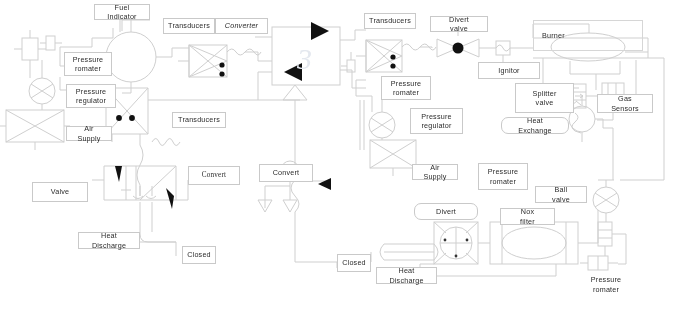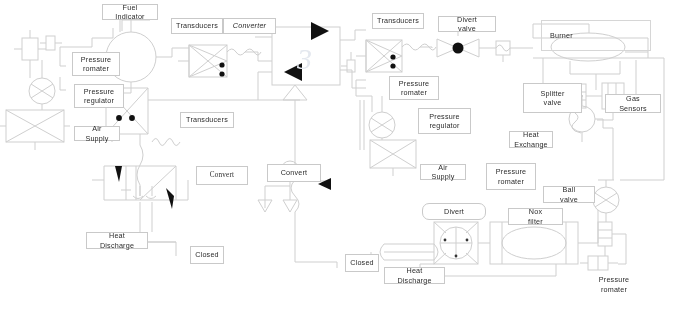--- a/index.html
+++ b/index.html
@@ -16,21 +16,20 @@
     line-height:1.32;
     letter-spacing:.2px;
     text-align:center;
     display:flex;
     align-items:center;
     justify-content:center;
     box-sizing:border-box;
     padding:1px 16px;
     z-index:6;
     white-space:pre-line;
-    margin-left:8px;
   }
   .wm{
     position:absolute;
     color:#e4e8ef;
     font-size:30px;
     font-family:"Liberation Serif",serif;
     font-style:italic;
     z-index:1;
     user-select:none;
   }
@@ -240,34 +239,36 @@
   </svg>
 
   <div class="lbl" style="left:94px;top:4px;width:56px;height:16px;">Fuel Indicator</div>
   <div class="lbl" style="left:163px;top:18px;width:52px;height:16px;">Transducers</div>
   <div class="lbl" style="left:215px;top:18px;width:53px;height:16px;font-style:italic;">Converter</div>
   <div class="lbl" style="left:364px;top:13px;width:52px;height:16px;">Transducers</div>
   <div class="lbl" style="left:430px;top:16px;width:58px;height:16px;">Divert valve</div>
   <div class="lbl" style="left:533px;top:20px;width:110px;height:31px;justify-content:flex-start;padding-left:8px;background:transparent;border-color:#d6d6d6;">Burner</div>
   <div class="lbl" style="left:64px;top:52px;width:48px;height:24px;">Pressure
 romater</div>
+  <div class="lbl" style="left:478px;top:62px;width:62px;height:17px;">Ignitor</div>
   <div class="lbl" style="left:381px;top:76px;width:50px;height:24px;">Pressure
 romater</div>
   <div class="lbl" style="left:66px;top:84px;width:50px;height:24px;">Pressure
 regulator</div>
   <div class="lbl" style="left:515px;top:83px;width:59px;height:30px;">Splitter valve</div>
   <div class="lbl" style="left:410px;top:108px;width:53px;height:26px;">Pressure
 regulator</div>
   <div class="lbl" style="left:597px;top:94px;width:56px;height:19px;text-align:center;">Gas Sensors</div>
   <div class="lbl" style="left:172px;top:112px;width:54px;height:16px;">Transducers</div>
-  <div class="lbl" style="left:501px;top:131px;width:44px;height:17px;">Heat Exchange</div>
+  <div class="lbl" style="left:501px;top:117px;width:68px;height:17px;border-radius:7px;">Heat Exchange</div>
   <div class="lbl" style="left:66px;top:126px;width:46px;height:15px;">Air Supply</div>
   <div class="lbl" style="left:412px;top:164px;width:46px;height:16px;">Air Supply</div>
   <div class="lbl" style="left:188px;top:166px;width:52px;height:19px;font-family:Liberation Serif, serif;">Convert</div>
   <div class="lbl" style="left:259px;top:164px;width:54px;height:18px;">Convert</div>
+  <div class="lbl" style="left:32px;top:182px;width:56px;height:20px;">Valve</div>
   <div class="lbl" style="left:478px;top:163px;width:50px;height:27px;">Pressure
 romater</div>
   <div class="lbl" style="left:535px;top:186px;width:52px;height:17px;">Ball valve</div>
   <div class="lbl" style="left:414px;top:203px;width:64px;height:17px;border-radius:7px;">Divert</div>
   <div class="lbl" style="left:500px;top:208px;width:55px;height:17px;">Nox filter</div>
   <div class="lbl" style="left:78px;top:232px;width:62px;height:17px;">Heat Discharge</div>
   <div class="lbl" style="left:182px;top:246px;width:32px;height:18px;">Closed</div>
   <div class="lbl" style="left:337px;top:254px;width:34px;height:18px;">Closed</div>
   <div class="lbl" style="left:376px;top:267px;width:61px;height:17px;">Heat Discharge</div>
   <div class="lbl" style="left:584px;top:272px;width:44px;height:25px;border:none;">Pressure

